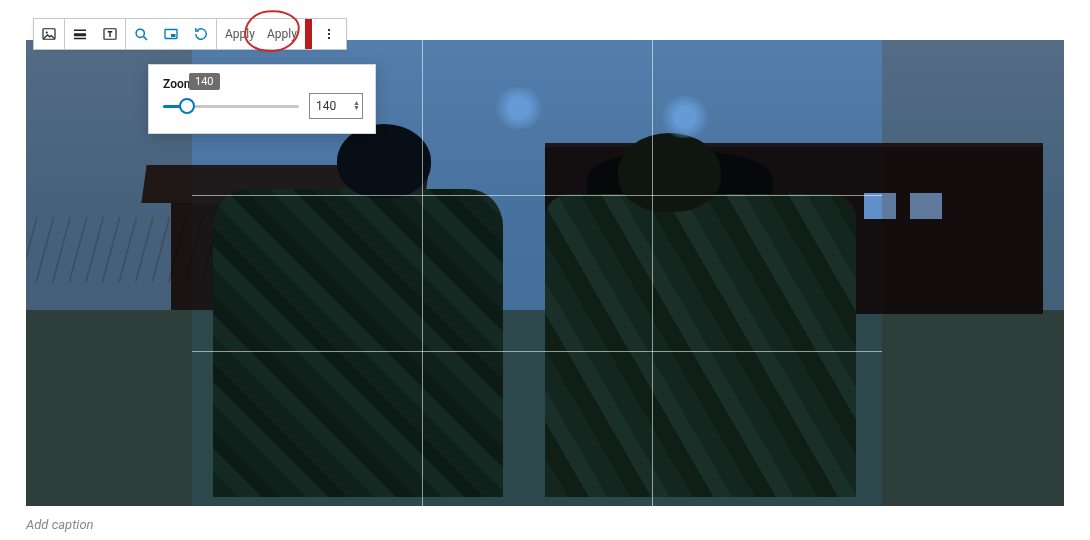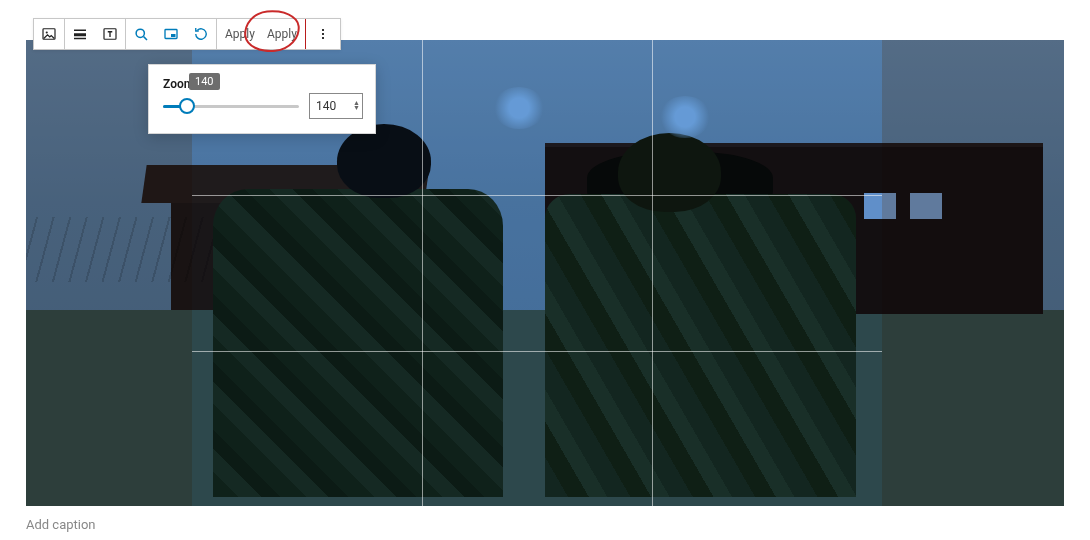--- a/index.html
+++ b/index.html
@@ -4,21 +4,21 @@
 <style>
   html,body{margin:0;padding:0;font-family:-apple-system,BlinkMacSystemFont,"Segoe UI",Roboto,Helvetica,Arial,sans-serif;background:#f8f8f8;}
   .stage{position:relative;width:1090px;height:540px;overflow:hidden;background:#fff;}
   
   .toolbar{position:absolute;top:18px;left:33px;height:30px;display:flex;background:#fff;border:1px solid #c7c7c7;box-shadow:0 1px 3px rgba(0,0,0,.08);}
   .tgroup{display:flex;border-right:1px solid #c7c7c7;}
   .tgroup:last-child{border-right:none;}
   .tbtn{width:30px;height:30px;display:flex;align-items:center;justify-content:center;color:#222;}
   .tbtn.blue{color:#007cba;}
   .tbtn svg{width:18px;height:18px;display:block;}
-  .apply-cancel{display:flex;align-items:center;height:30px;padding:0 8px;gap:12px;border-right:1px solid #b91c1c;}
+  .apply-cancel{display:flex;align-items:center;height:30px;padding:0 8px;gap:12px;border-right:7px solid #b91c1c;}
   .apply-cancel span{font-size:12px;color:#555;cursor:pointer;}
   .more{width:34px;height:30px;display:flex;align-items:center;justify-content:center;}
   
   .anno{position:absolute;top:10px;left:244px;width:52px;height:38px;border:2px solid #c92a2a;border-radius:45% 55% 48% 52%/55% 45% 55% 45%;transform:rotate(-6deg);pointer-events:none;}
   
   .imgwrap{position:absolute;top:40px;left:26px;right:26px;bottom:34px;overflow:hidden;}
   .photo{position:absolute;inset:0;}
   .sky{position:absolute;inset:0;background:linear-gradient(#b9c4cc,#9fb1bd 35%,#8aa1b0 100%);}
   .ground{position:absolute;left:0;right:0;bottom:0;height:42%;background:#63705a;}
   .barracks{position:absolute;left:50%;right:2%;top:22%;height:36%;background:#2a1714;border-top:4px solid #3d2723;}
@@ -44,21 +44,21 @@
   .crop .grid .v1,.crop .grid .v2{position:absolute;top:0;bottom:0;width:1px;background:rgba(255,255,255,.55);}
   .crop .grid .v1{left:33.33%;}
   .crop .grid .v2{left:66.66%;}
   .crop .grid .h1,.crop .grid .h2{position:absolute;left:0;right:0;height:1px;background:rgba(255,255,255,.55);}
   .crop .grid .h1{top:33.33%;}
   .crop .grid .h2{top:66.66%;}
   .dim{position:absolute;top:0;bottom:0;background:rgba(0,45,95,.55);mix-blend-mode:multiply;}
   .dim.left{left:0;width:16%;}
   .dim.right{right:0;width:17.5%;}
   
-  .caption{position:absolute;left:26px;bottom:8px;color:#888;font-size:13px;}
+  .caption{position:absolute;left:26px;bottom:8px;color:#888;font-size:13px;font-style:italic;}
   
   .popover{position:absolute;top:64px;left:148px;width:200px;background:#fff;border:1px solid #d6d6d6;box-shadow:0 3px 14px rgba(0,0,0,.18);padding:14px 12px 14px 14px;}
   .popover .lbl{font-size:12px;font-weight:600;color:#1a1a1a;position:absolute;top:12px;left:14px;}
   .tooltip{position:absolute;top:8px;left:40px;background:#6d6d6d;color:#fff;font-size:11px;padding:2px 6px;border-radius:2px;}
   .slider-row{display:flex;align-items:center;gap:10px;margin-top:14px;}
   .slider{position:relative;flex:1;height:20px;}
   .track{position:absolute;left:0;right:0;top:50%;height:3px;margin-top:-1.5px;background:#c8c8c8;border-radius:2px;}
   .track-fill{position:absolute;left:0;top:50%;height:3px;margin-top:-1.5px;background:#007cba;border-radius:2px;width:18%;}
   .thumb{position:absolute;top:50%;left:18%;width:16px;height:16px;margin:-8px 0 0 -8px;border-radius:50%;background:#fff;border:2px solid #007cba;box-sizing:border-box;}
   .numbox{width:44px;height:24px;border:1px solid #888;display:flex;align-items:center;justify-content:space-between;padding:0 2px 0 6px;font-size:12px;color:#333;}

